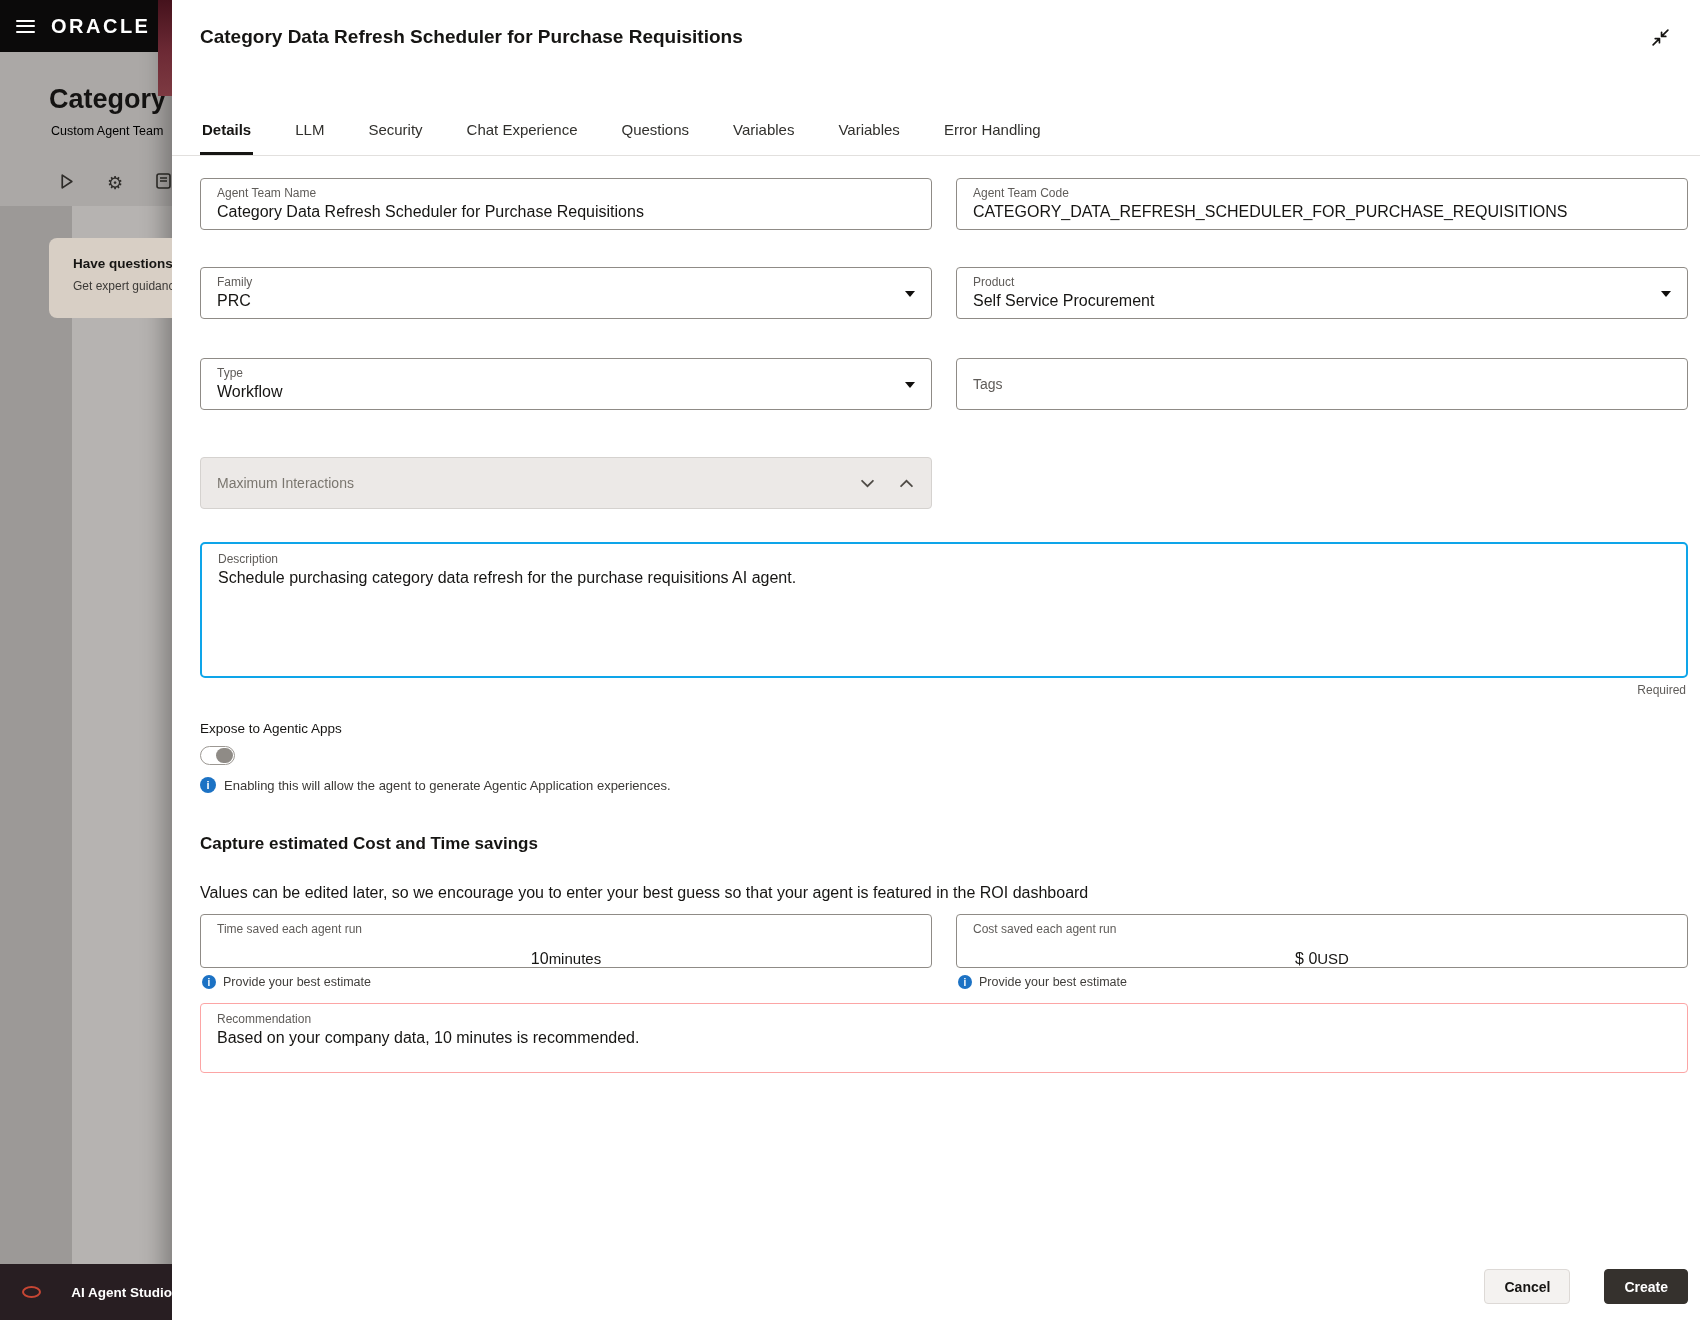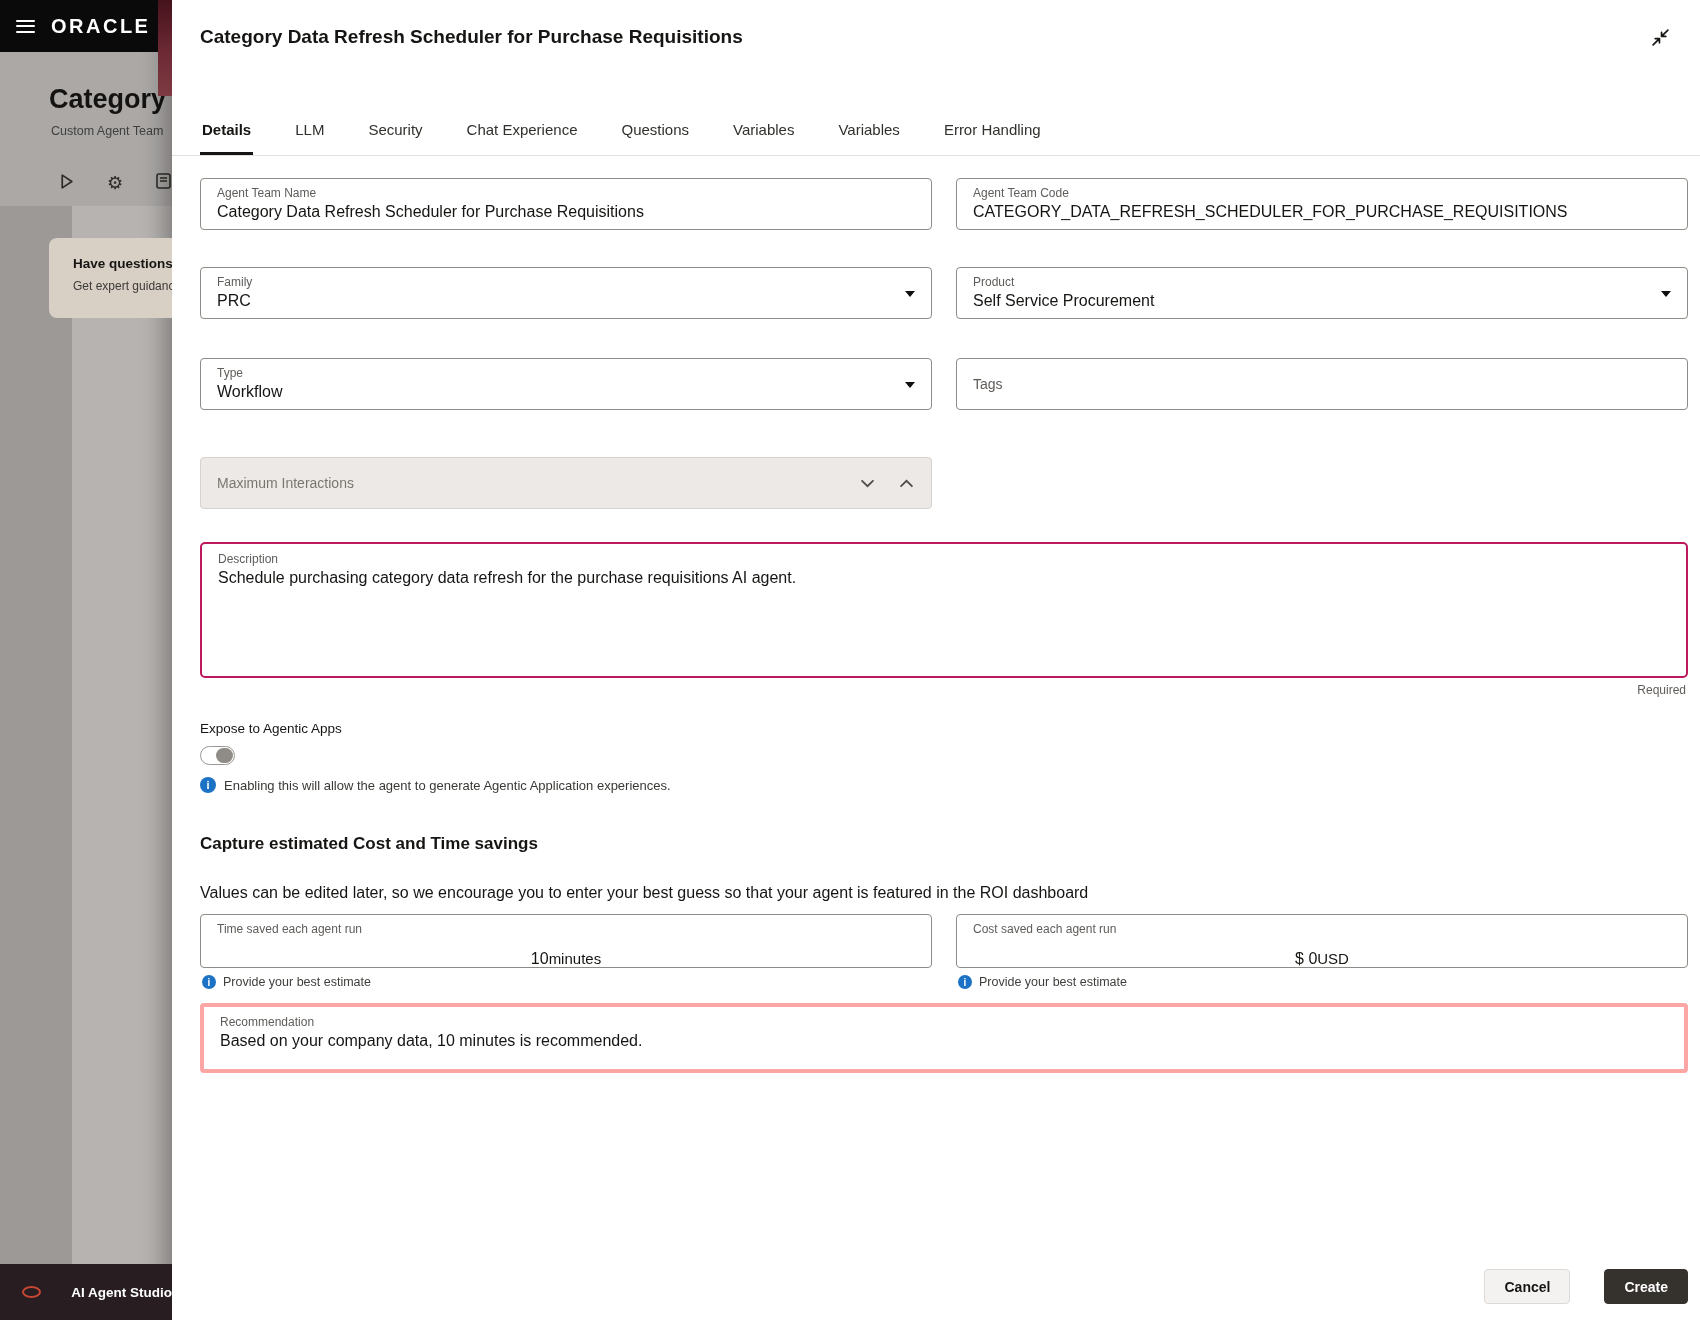--- a/index.html
+++ b/index.html
@@ -16,21 +16,21 @@
   .bg-left { position:absolute; left:0; top:0; width:172px; height:1320px; overflow:hidden; }
   .topbar { position:absolute; top:0; left:0; width:172px; height:52px; background:#0b0a0a;
             display:flex; align-items:center; gap:16px; padding-left:16px; z-index:3; }
   .hamburger { width:19px; height:13px; display:flex; flex-direction:column; justify-content:space-between; }
   .hamburger i { display:block; height:2px; background:#fff; border-radius:1px; }
   .oracle-logo { color:#fff; font-weight:700; font-size:20px; letter-spacing:2.5px; white-space:nowrap; }
   .banner-red { position:absolute; top:0; left:158px; width:14px; height:96px; z-index:4;
                 background:linear-gradient(180deg,#45121c 0%,#6d2a35 55%,#7d3a42 100%); }
 
   .bg-page-title { position:absolute; top:84px; left:49px; font-size:27px; font-weight:700; color:#141312; white-space:nowrap; }
-  .bg-page-sub   { position:absolute; top:124px; left:51px; font-size:12.5px; color:#404040; white-space:nowrap; }
+  .bg-page-sub   { position:absolute; top:124px; left:51px; font-size:12.5px; color:#000000; white-space:nowrap; }
 
   .bg-toolbar { position:absolute; top:172px; left:58px; display:flex; gap:32px; align-items:center; }
   .bg-toolbar .gear { font-size:18px; line-height:18px; color:#2f2d2a; }
 
   .bg-canvas-left  { position:absolute; top:206px; left:0; width:72px;  height:1058px; background:#9c9997; }
   .bg-canvas-right { position:absolute; top:206px; left:72px; width:100px; height:1058px; background:#b6b3b1; }
 
   .bg-card { position:absolute; top:238px; left:49px; width:123px; height:80px; background:#d8cfc5;
              border-radius:8px 0 0 8px; padding:18px 2px 0 24px; overflow:hidden; z-index:2; }
   .bg-card-title { font-size:13.5px; font-weight:700; white-space:nowrap; color:#161513; }
@@ -70,21 +70,21 @@
            border-left:5.5px solid transparent; border-right:5.5px solid transparent;
            border-top:6.5px solid #100f0e; }
 
   .field.center { display:flex; align-items:center; padding-top:0; }
   .field.center .flabel { font-size:14px; }
 
   .field.disabled { background:#ece9e7; border-color:#d5d2cf; display:flex; align-items:center; padding-top:0; }
   .field.disabled .flabel { font-size:14px; color:#7a766f; }
   .spin-icons { position:absolute; right:18px; top:0; height:100%; display:flex; gap:26px; align-items:center; }
 
-  .desc { border:2px solid #be185d; border-radius:5px; height:136px; padding:8px 16px; }
+  .desc { border:2px solid #0ea5e9; border-radius:5px; height:136px; padding:8px 16px; }
   .required { text-align:right; font-size:12px; color:#5f5c59; margin-top:5px; padding-right:2px; }
 
   .expose-label { margin-top:24px; font-size:13.5px; color:#161513; }
   .switch { margin-top:10px; width:35px; height:19px; border:1px solid #9c9893; border-radius:10px;
             position:relative; background:#fff; cursor:pointer; }
   .knob { position:absolute; top:1px; right:1px; width:17px; height:15px; border-radius:8px; background:#8f8b86; }
 
   .info-row { display:flex; align-items:center; gap:8px; margin-top:12px; font-size:13px; color:#3b3936; }
   .info-icon { width:16px; height:16px; border-radius:50%; background:#1c72c4; color:#fff;
                font-size:11px; font-weight:700; display:flex; align-items:center; justify-content:center;
@@ -94,21 +94,21 @@
   .savings-heading { margin-top:41px; font-size:17px; font-weight:700; }
   .savings-sub { margin-top:30px; font-size:16px; color:#161513; }
   .savings-grid { margin-top:12px; }
   .field.suffixed { height:54px; }
   .fvalue-row { display:flex; align-items:baseline; justify-content:center; margin-top:14px; }
   .fvalue-main { font-size:16px; white-space:nowrap; }
   .fsuffix { font-size:15px; color:#161513; white-space:nowrap; }
   .hint-row { margin-top:7px; display:flex; align-items:center; gap:7px; font-size:12.5px;
               color:#403e3b; padding-left:2px; }
 
-  .reco { margin-top:14px; border:4px solid #fca5a5; border-radius:4px; height:70px; padding:8px 16px; }
+  .reco { margin-top:14px; border:1px solid #fca5a5; border-radius:4px; height:70px; padding:8px 16px; }
 
   .panel-footer { position:absolute; right:12px; bottom:16px; display:flex; gap:34px; }
   .btn { height:35px; padding:0 19px; border-radius:4px; font-size:14px; font-weight:700;
          display:flex; align-items:center; cursor:pointer; border:1px solid transparent; }
   .btn-cancel { background:#f4f2f0; border-color:#ddd9d6; color:#161513; }
   .btn-create { background:#35312d; color:#fff; border-color:#35312d; }
 </style>
 </head>
 <body>
 

